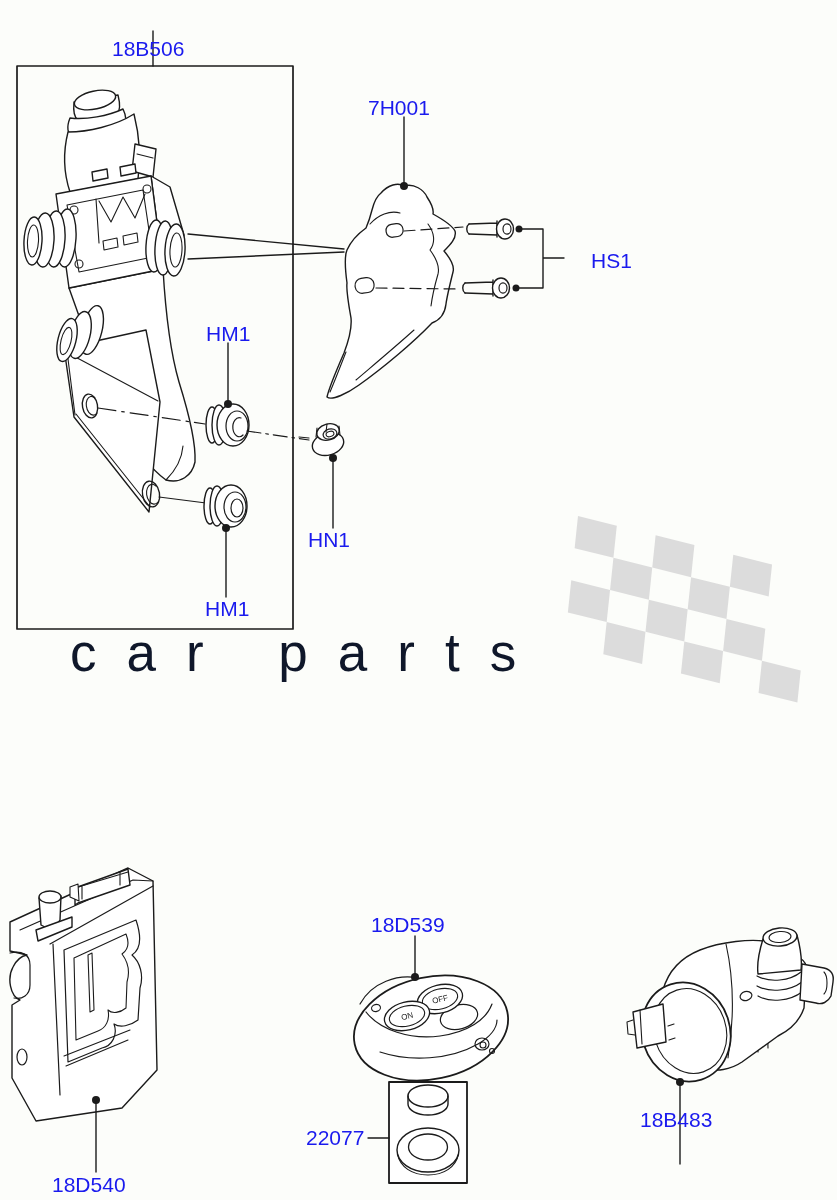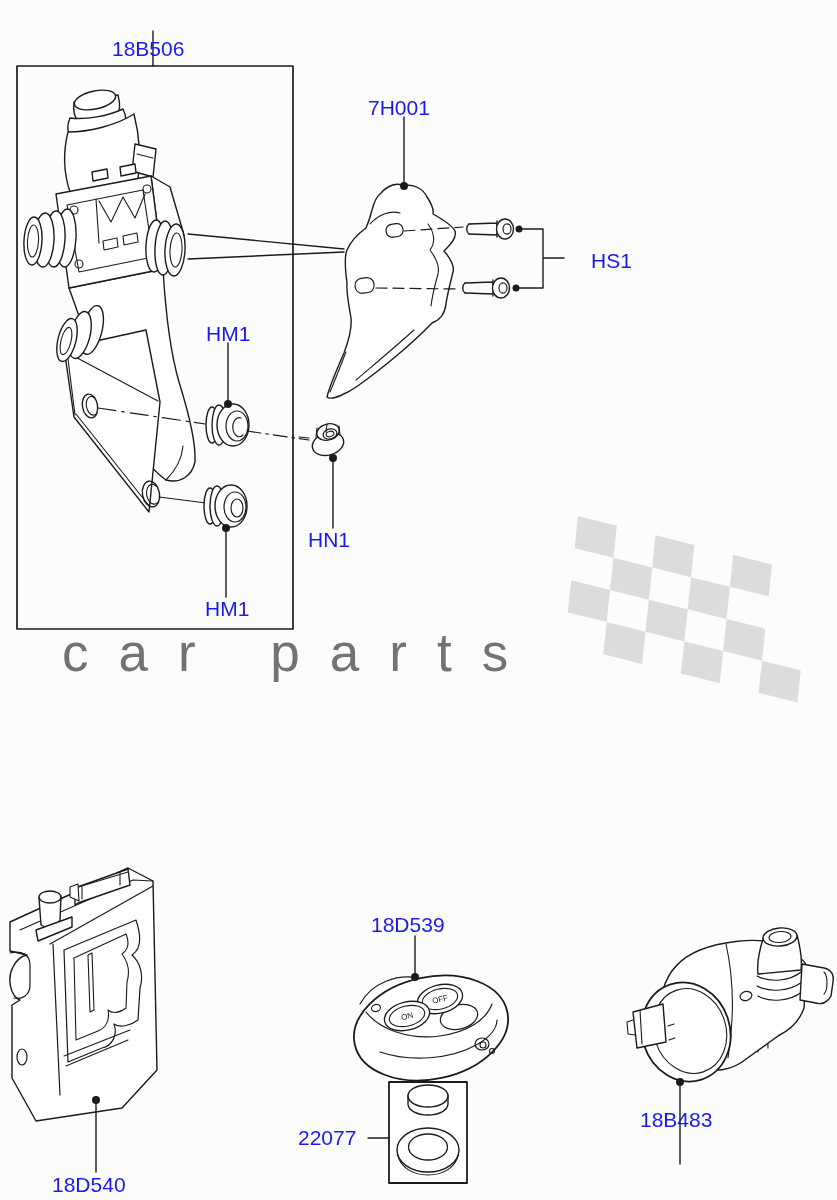--- a/index.html
+++ b/index.html
@@ -6,23 +6,23 @@
   body{width:837px;height:1200px;font-family:"Liberation Sans",sans-serif;}
   .stage{position:relative;width:837px;height:1200px;background:#fcfdfa;overflow:hidden;}
   
   .wm-brand{
     position:absolute;left:60px;top:509px;z-index:1;
     font-family:"Liberation Sans",sans-serif;font-weight:bold;
     font-size:116px;line-height:1;letter-spacing:1px;color:#f6c9c9;
     white-space:nowrap;user-select:none;
   }
   .wm-tagline{
-    position:absolute;left:62px;top:626px;z-index:1;
+    position:absolute;left:70px;top:626px;z-index:1;
     font-family:"Liberation Sans",sans-serif;font-weight:normal;
-    font-size:53px;line-height:1;letter-spacing:30px;color:#737373;
+    font-size:53px;line-height:1;letter-spacing:30px;color:#0f172a;
     white-space:nowrap;user-select:none;
   }
   svg.art{position:absolute;left:0;top:0;z-index:2;}
   .part-label{
     position:absolute;z-index:3;
     font-family:"Liberation Sans",sans-serif;
     font-size:21px;line-height:1.05;color:#1a1aee;
     white-space:nowrap;cursor:pointer;
   }
 </style>
@@ -282,17 +282,17 @@
     </g>
   </svg>
 
   <div class="part-label" style="left:112px;top:15px;margin-top:23px;">18B506</div>
   <div class="part-label" style="left:368px;top:97px;">7H001</div>
   <div class="part-label" style="left:567px;top:250px;margin-left:24px;">HS1</div>
   <div class="part-label" style="left:206px;top:323px;">HM1</div>
   <div class="part-label" style="left:308px;top:529px;">HN1</div>
   <div class="part-label" style="left:205px;top:598px;">HM1</div>
   <div class="part-label" style="left:371px;top:914px;">18D539</div>
-  <div class="part-label" style="left:298px;top:1127px;">22077</div>
+  <div class="part-label" style="left:306px;top:1127px;">22077</div>
   <div class="part-label" style="left:44px;top:1174px;margin-left:8px;">18D540</div>
   <div class="part-label" style="left:640px;top:1109px;text-align:right;">18B483</div>
 
 </div>
 
 </body></html>

